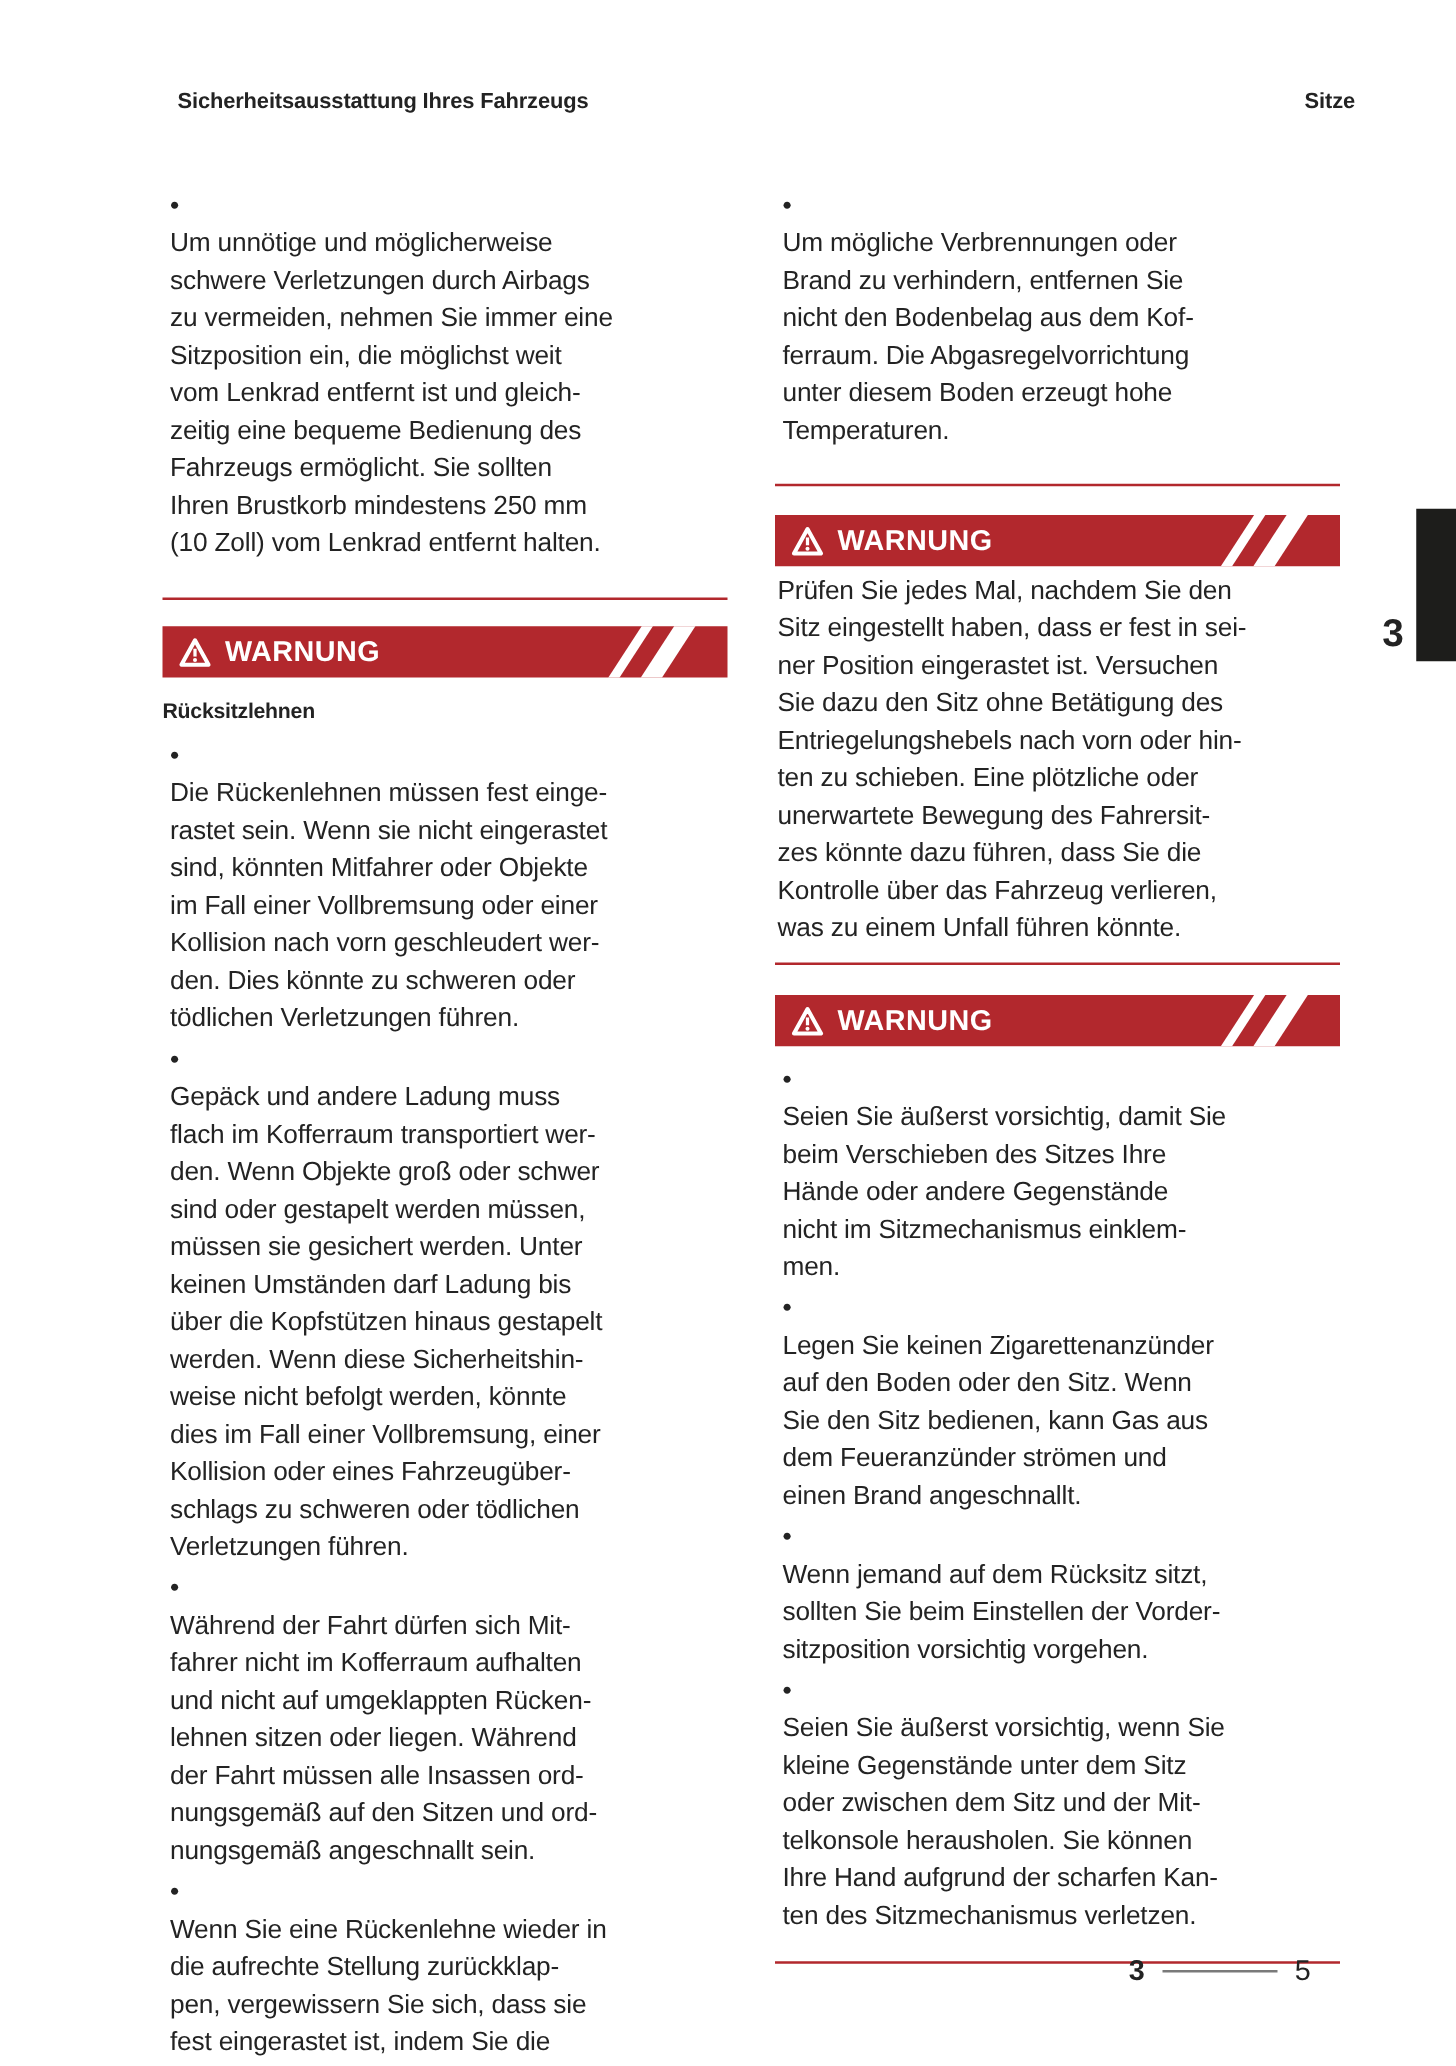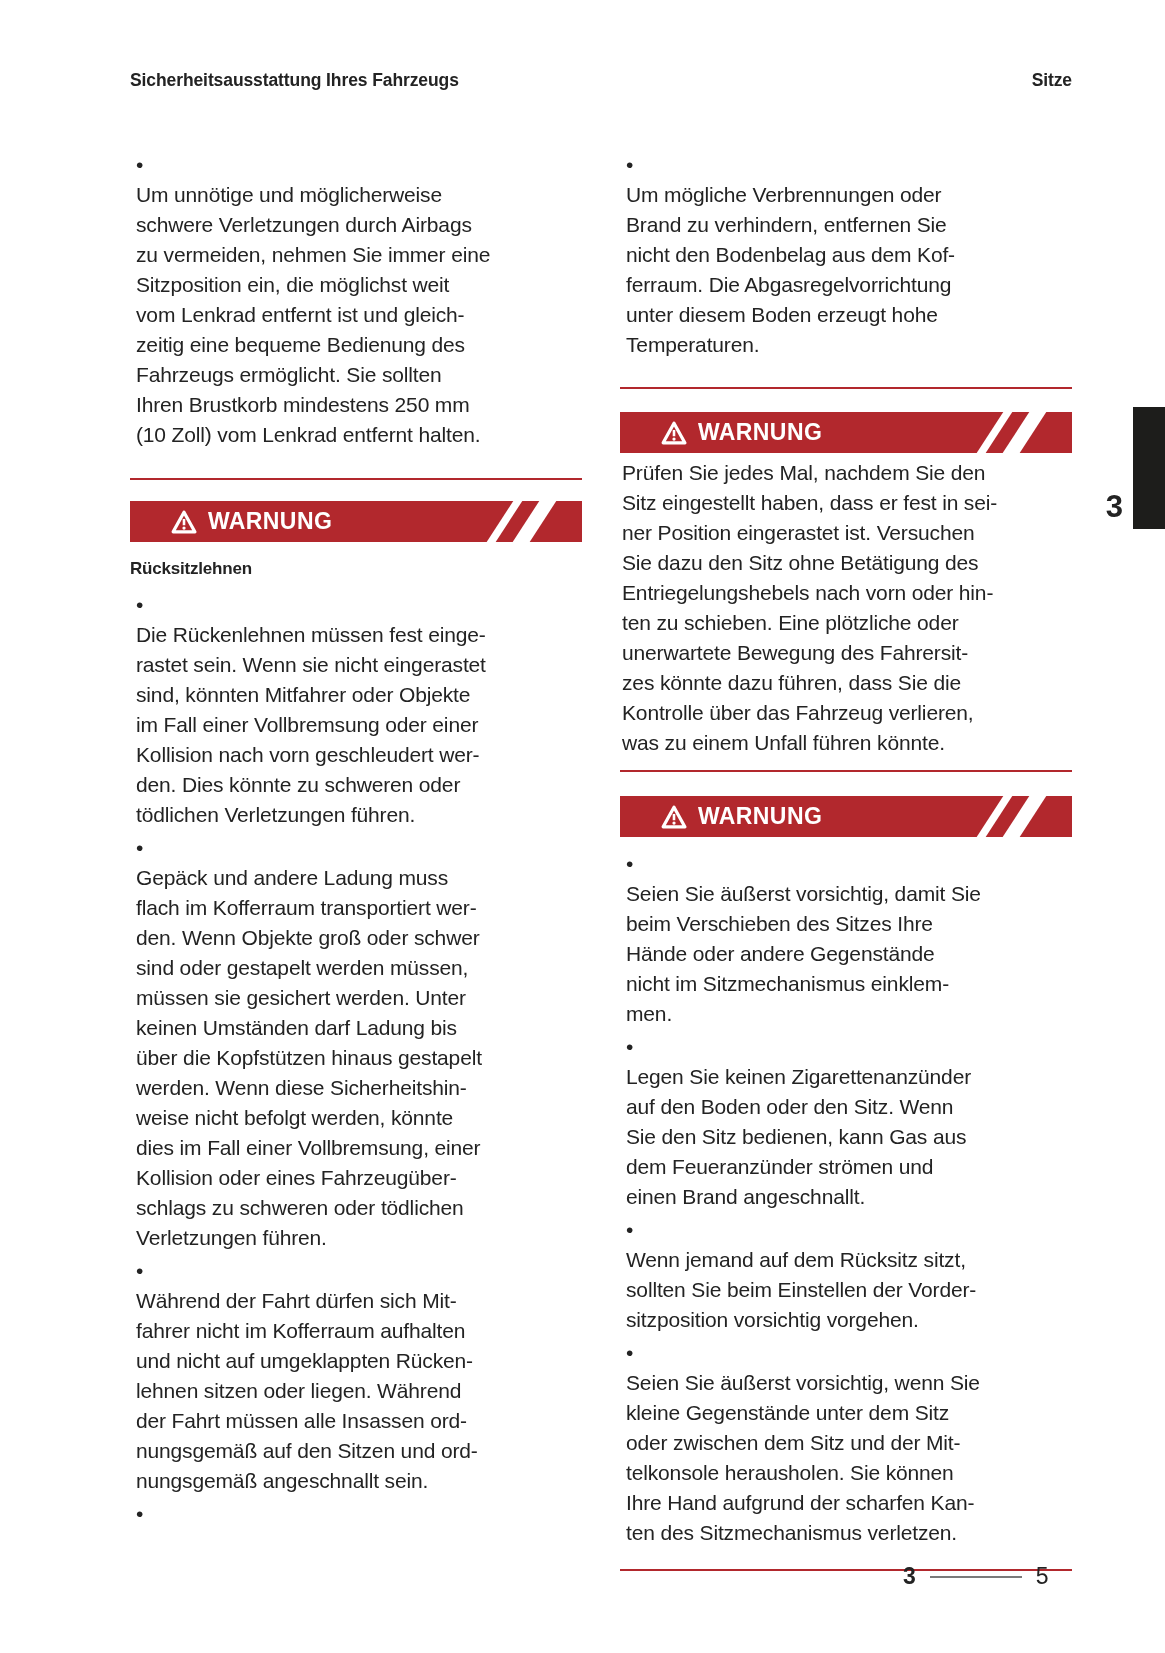--- a/index.html
+++ b/index.html
@@ -11,21 +11,21 @@
   .page{
     position:relative;
     width:1165px;height:1653px;
     background:#fff;
     font-family:"Liberation Sans", sans-serif;
     color:var(--ink);
     overflow:hidden;
   }
   
   .pagehead{
-    position:absolute;top:70px;left:130px;width:942px;
+    position:absolute;top:70px;left:142px;width:942px;
     display:flex;justify-content:space-between;
     font-size:17.5px;font-weight:bold;letter-spacing:-0.1px;
   }
   
   .col{position:absolute;top:150px;width:452px;font-size:21px;line-height:30px;letter-spacing:-0.15px;}
   .col-left{left:130px;}
   .col-right{left:620px;}
   .lines{white-space:pre-line;margin:0;padding:0;}
   .bullet-row{display:flex;margin:0 0 3px 0;padding-left:6px;flex-direction:column;}
   .bullet-row .marker{width:27px;flex:0 0 27px;}
@@ -36,21 +36,20 @@
   .rule{height:2px;background:var(--warning-red);border:0;margin:0;}
   .rule.r-after-carry{margin-top:28px;}
   .rule.r-right-1{margin-top:27px;}
   .rule.r-right-2{margin-top:12px;}
   .rule.r-right-3{margin-top:21px;}
   .banner{
     position:relative;height:41px;margin-top:21px;
     background:var(--warning-red);
     display:flex;align-items:center;
     overflow:hidden;
-    padding-left:28px;
   }
   .banner.b-right-1{margin-top:23px;}
   .banner.b-right-2{margin-top:24px;}
   .banner .tri{margin-left:13px;flex:0 0 auto;}
   .banner .banner-label{
     color:#fff;font-weight:bold;font-size:23px;letter-spacing:0.4px;
     margin-left:11px;line-height:41px;
   }
   .stripe{position:absolute;top:-8px;height:60px;background:#fff;transform:skewX(-33deg);}
   .stripe.thin{right:74px;width:9px;}
@@ -144,20 +143,24 @@
       <p class="lines">Während der Fahrt dürfen sich Mit-
 fahrer nicht im Kofferraum aufhalten
 und nicht auf umgeklappten Rücken-
 lehnen sitzen oder liegen. Während
 der Fahrt müssen alle Insassen ord-
 nungsgemäß auf den Sitzen und ord-
 nungsgemäß angeschnallt sein.</p>
     </div>
     <div class="bullet-row">
       <span class="marker"></span>
+      <p class="lines">Wenn Sie eine Rückenlehne wieder in
+die aufrechte Stellung zurückklap-
+pen, vergewissern Sie sich, dass sie
+fest eingerastet ist, indem Sie die</p>
     </div>
   </section>
 
   <section class="col col-right">
 
 
     <div class="bullet-row">
       <span class="marker"></span>
       <p class="lines">Um mögliche Verbrennungen oder
 Brand zu verhindern, entfernen Sie

